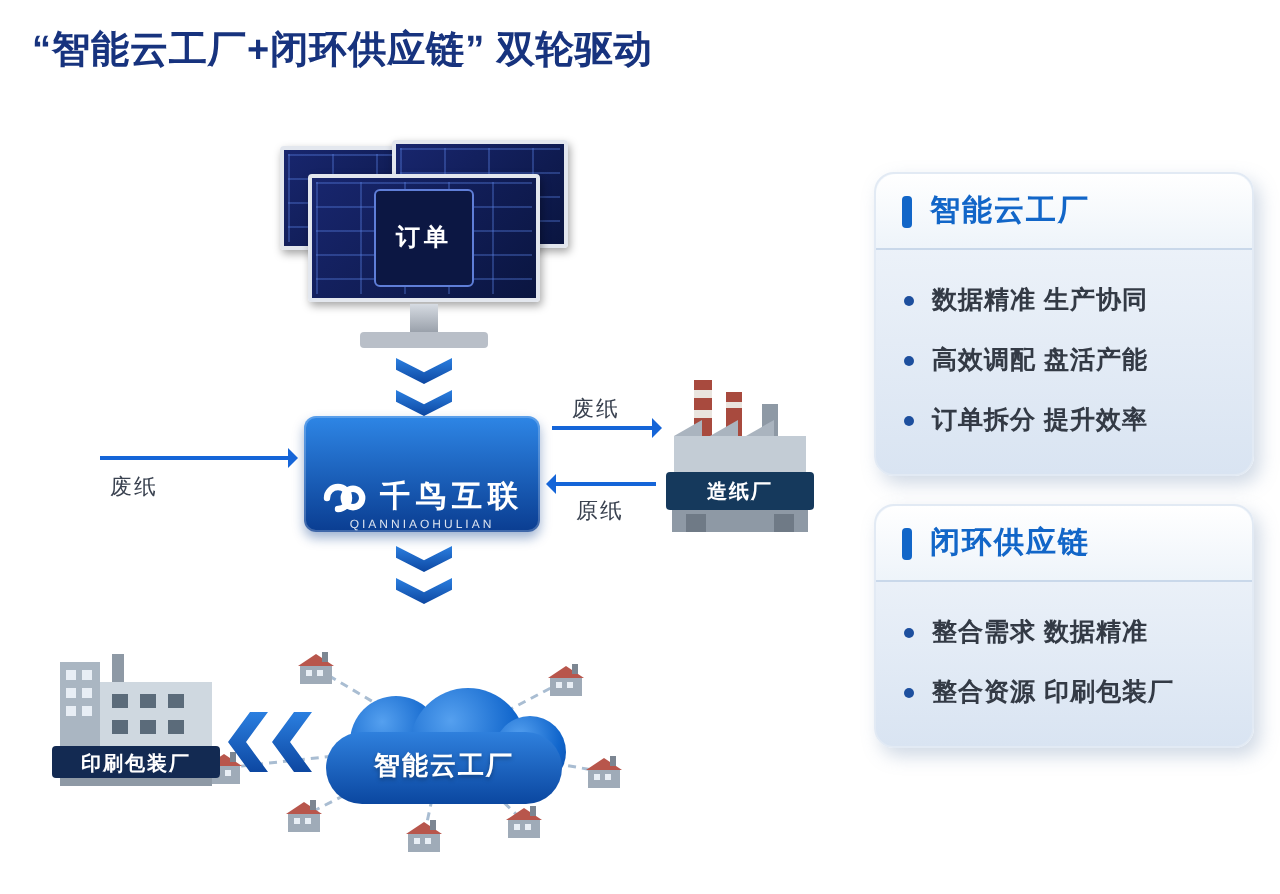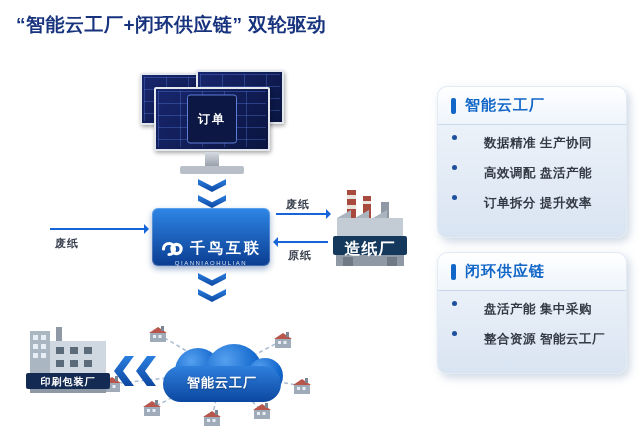--- a/index.html
+++ b/index.html
@@ -36,21 +36,21 @@
     background:linear-gradient(180deg,#2e86e6,#0a3d91);box-shadow:0 3px 6px rgba(13,62,140,.4),inset 0 0 0 1px rgba(255,255,255,.22);
     display:flex;flex-direction:column;align-items:center;justify-content:flex-end;gap:2px}
   .logo-row{display:flex;align-items:center;gap:6px}
   .logo-name{color:#fff;font-size:15px;font-weight:bold;letter-spacing:3px;white-space:nowrap}
   .logo-cap{color:rgba(255,255,255,.85);font-size:6px;letter-spacing:1.5px;text-align:center}
 
   
   .h-arrow{position:absolute;height:2px;background:#1565d8}
   .h-arrow.right:after{content:"";position:absolute;right:-8px;top:-4px;border:5px solid transparent;border-left-color:#1565d8}
   .h-arrow.left:after{content:"";position:absolute;left:-8px;top:-4px;border:5px solid transparent;border-right-color:#1565d8}
-  .flabel{position:absolute;font-size:11px;color:#3a4250;font-weight:700;letter-spacing:1px;white-space:nowrap}
+  .flabel{position:absolute;font-size:11px;color:#3a4250;font-weight:400;letter-spacing:1px;white-space:nowrap}
 
   .node-label{position:absolute;left:0;right:0;text-align:center;color:#fff;font-weight:bold;letter-spacing:1px;white-space:nowrap}
 
   
   .cloud{position:absolute;left:163px;top:344px;width:118px;height:58px;z-index:3}
   .cloud i{position:absolute;border-radius:50%;background:radial-gradient(circle at 35% 28%,#55a0ef,#1166cc 58%,#0b47a0)}
   .c1{width:46px;height:46px;left:12px;top:4px}
   .c2{width:58px;height:58px;left:42px;top:0}
   .c3{width:36px;height:36px;left:84px;top:14px}
   .cloud-base{position:absolute;left:0;top:22px;width:118px;height:36px;border-radius:18px;background:linear-gradient(180deg,#2f80dd,#0b47a0)}
@@ -59,21 +59,21 @@
   .net{position:absolute;left:95px;top:303px;z-index:1}
 
   
   .panel{position:absolute;left:437px;width:190px;border-radius:10px;border:1px solid #e2eaf4;
     background:linear-gradient(180deg,#f2f6fb,#d9e4f2);box-shadow:3px 4px 9px rgba(120,145,180,.35)}
   .ph{display:flex;align-items:center;gap:9px;height:38px;padding:0 13px;
     background:linear-gradient(180deg,#ffffff,#eef4fa);border-bottom:1px solid #c9d8ea;border-radius:10px 10px 0 0}
   .bar{width:5px;height:16px;background:#1266c8;border-radius:2px;flex:0 0 auto}
   .pt{font-size:15px;font-weight:bold;color:#1266c8;letter-spacing:1px;white-space:nowrap}
   .rows{padding:10px 14px 12px}
-  .row{display:flex;align-items:flex-start;gap:27px;height:30px}
+  .row{display:flex;align-items:center;gap:9px;height:30px}
   .dot{width:5px;height:5px;border-radius:50%;background:#1d4f9e;flex:0 0 auto}
   .bt{font-size:12.5px;font-weight:bold;color:#333a45;letter-spacing:.5px;white-space:nowrap}
 </style>
 </head>
 <body>
 
 <div class="canvas">
 
   <h1 class="title">“智能云工厂+闭环供应链” 双轮驱动</h1>
 
@@ -126,21 +126,21 @@
       <rect x="48" y="14" width="8" height="18" fill="#8e99a5"></rect>
       <rect x="4" y="30" width="66" height="18" fill="#c3ccd5"></rect>
       <polygon points="4,30 18,22 18,30" fill="#aab4bf"></polygon>
       <polygon points="22,30 36,22 36,30" fill="#aab4bf"></polygon>
       <polygon points="40,30 54,22 54,30" fill="#aab4bf"></polygon>
       <rect x="0" y="48" width="74" height="19" rx="2" fill="#15395c"></rect>
       <rect x="3" y="67" width="68" height="11" fill="#8e99a5"></rect>
       <rect x="10" y="69" width="10" height="9" fill="#6f7a86"></rect>
       <rect x="54" y="69" width="10" height="9" fill="#6f7a86"></rect>
     </svg>
-    <div class="node-label" style="top:51px;font-size:16px">造纸厂</div>
+    <div class="node-label" style="top:51px;font-size:10px">造纸厂</div>
   </div>
 
   <div class="chev-col" style="left:198px;top:273px">
     <span class="chev-d"></span>
     <span class="chev-d"></span>
   </div>
 
   <svg class="net" width="225" height="140" viewBox="0 0 225 140">
     <defs>
       <g id="bldg">
@@ -227,22 +227,22 @@
   </div>
 
   <div class="panel" style="top:252px">
     <div class="ph">
       <span class="bar"></span>
       <span class="pt">闭环供应链</span>
     </div>
     <div class="rows">
       <div class="row">
         <span class="dot"></span>
-        <span class="bt">盘活产能 集中采购</span>
-      </div>
-      <div class="row">
-        <span class="dot"></span>
-        <span class="bt">整合资源 智能云工厂</span>
+        <span class="bt">整合需求 数据精准</span>
+      </div>
+      <div class="row">
+        <span class="dot"></span>
+        <span class="bt">整合资源 印刷包装厂</span>
       </div>
     </div>
   </div>
 
 </div>
 
 </body></html>

